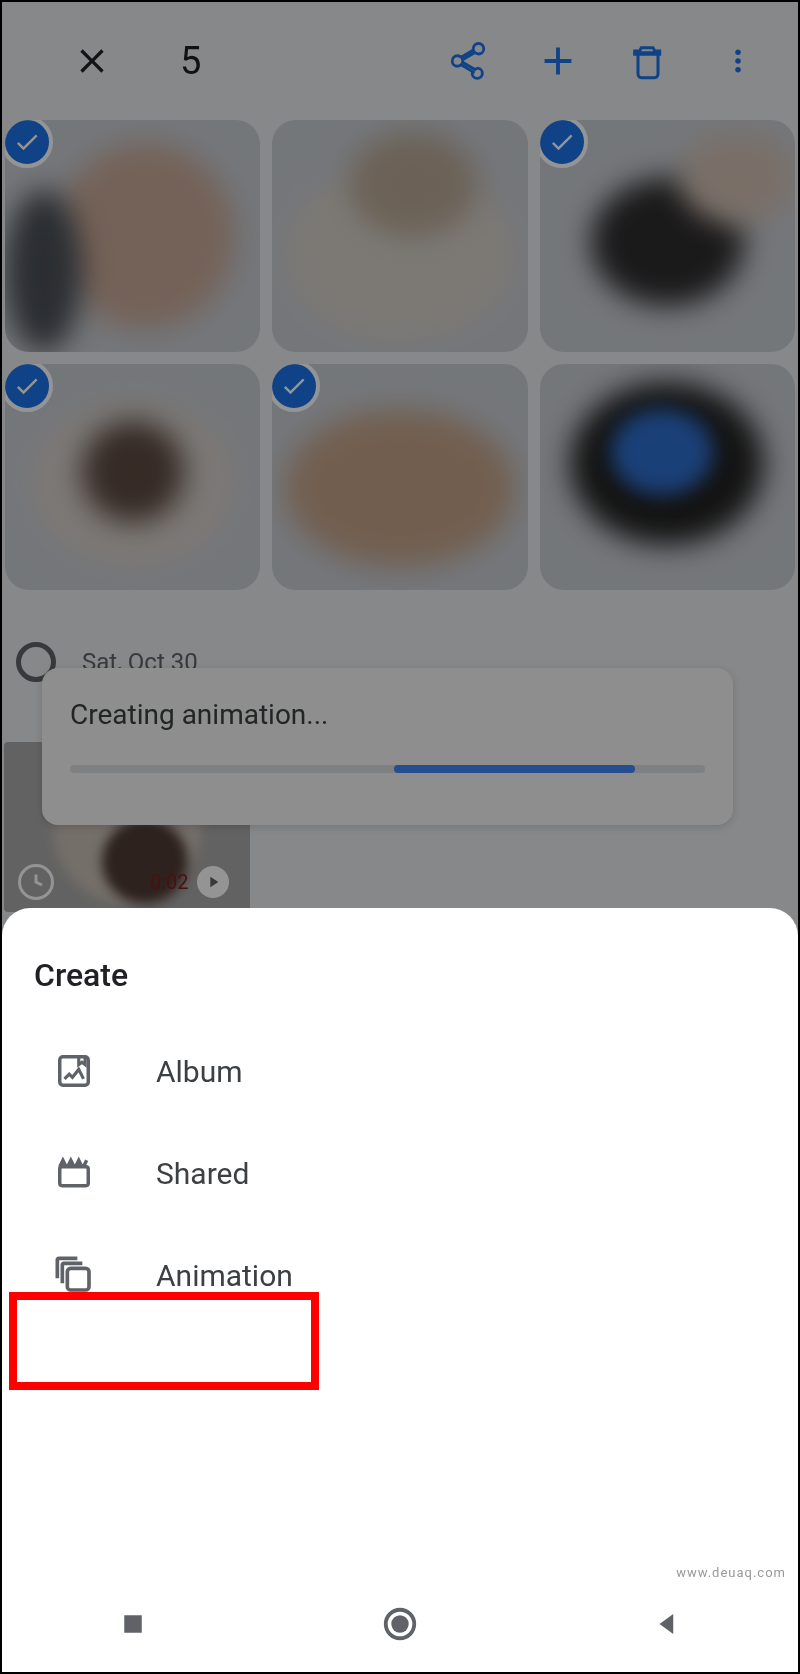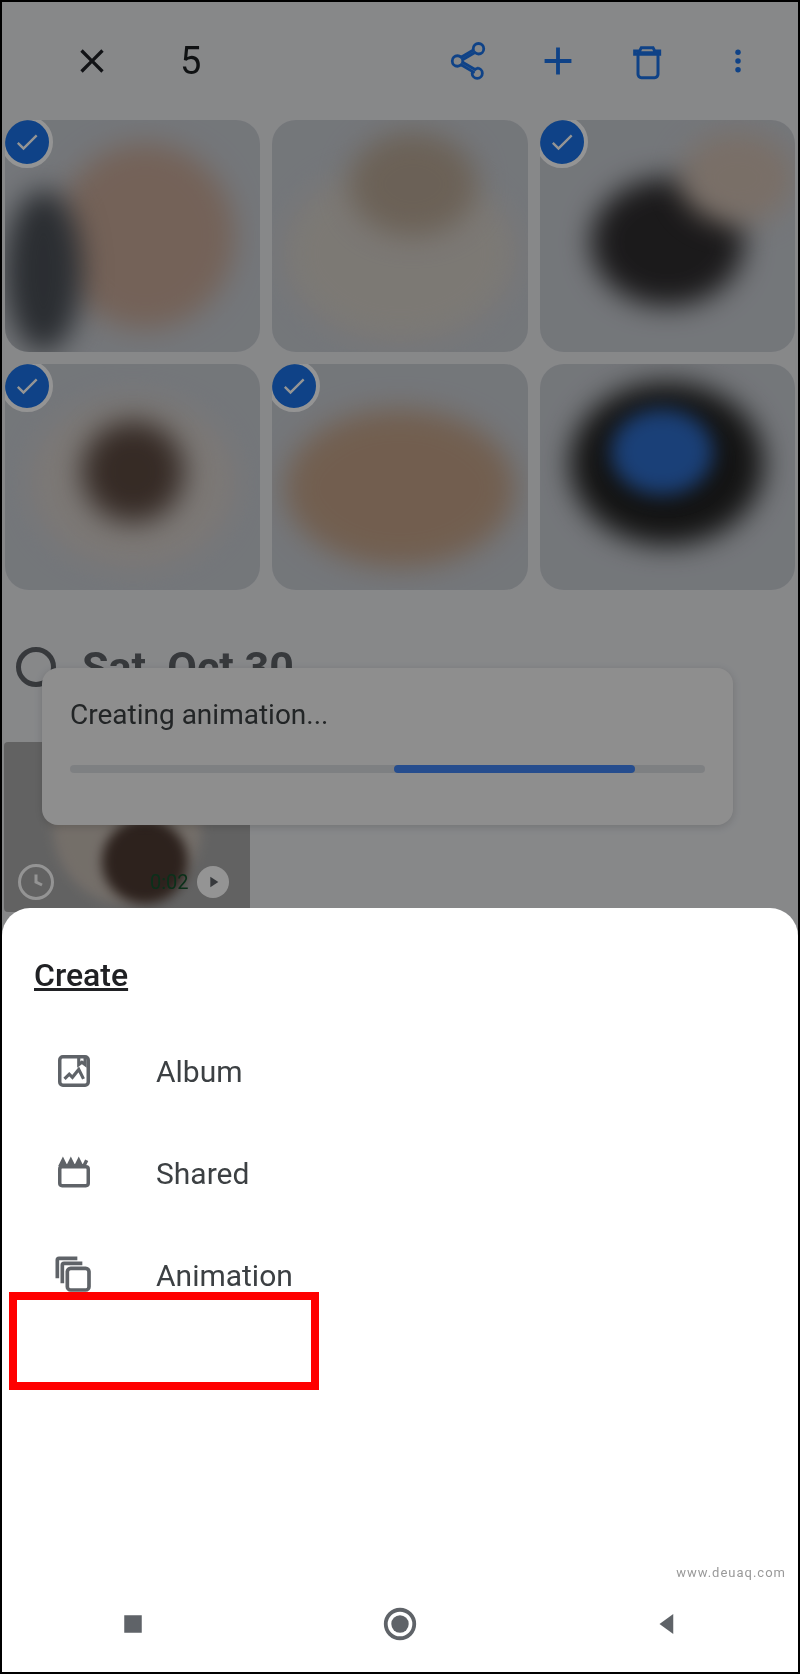--- a/index.html
+++ b/index.html
@@ -24,21 +24,21 @@
   .vidctrl { position:absolute; left:14px; bottom:12px; display:flex; align-items:center; gap:8px; }
 
   .toast { position:absolute; left:40px; right:65px; top:666px; background:#f5f5f5; border-radius:16px; padding:30px 28px 52px; box-shadow:0 2px 8px rgba(0,0,0,0.15);}
   .toast-text{ font-size:28px; color:#3c4043; }
   .pbar { margin-top:34px; height:8px; background:#dadce0; position:relative; border-radius:4px;}
   .pbar .ind { position:absolute; left:51%; width:38%; top:0; bottom:0; background:#4285f4; border-radius:4px;}
 
   .dimmer { position:absolute; inset:0; background:rgba(0,0,0,0.42);}
 
   .sheet { position:absolute; left:0; right:0; top:906px; bottom:0; background:#fff; border-radius:28px 28px 0 0; padding:48px 0 0 0; }
-  .sheet-title { font-size:32px; color:#202124; padding:0 32px 26px; font-weight:500;text-decoration:underline;}
+  .sheet-title { font-size:32px; color:#202124; padding:0 32px 26px; font-weight:500;}
   .item { display:flex; align-items:center; height:102px; padding:0 52px; gap:62px; }
   .item .lbl { font-size:30px; color:#3c4043; }
   .ic { width:40px; height:40px; display:flex; align-items:center; justify-content:center; color:#5f6368;}
 
   .highlight { position:absolute; border:8px solid #ff0000; }
 
   .navbar { position:absolute; left:0; right:0; bottom:0; height:92px; background:#fff; display:flex; align-items:center; justify-content:space-around;}
 
   .watermark{position:absolute;right:12px;bottom:92px;font-size:13px;color:#999;letter-spacing:1px;}
 </style>
@@ -120,33 +120,33 @@
         </span>
     </div>
     <div class="thumb sq">
       <div class="blob" style="left:12%;top:8%;width:76%;height:72%;background:#222;"></div>
       <div class="blob" style="left:28%;top:20%;width:40%;height:38%;background:#2e6fcf;filter:blur(10px);"></div>
     </div>
   </div>
 
   <div class="section">
     <div class="circle"></div>
-    <span style="font-size:43px;color:#5f6368;font-weight:bold;">Sat, Oct 30</span>
+    <span style="font-size:24px;color:#5f6368;">Sat, Oct 30</span>
   </div>
 
   <div class="vid">
     <div class="blob" style="left:20%;top:5%;width:60%;height:90%;background:#c9bfb6;filter:blur(6px);"></div>
     <div class="blob" style="left:40%;top:45%;width:35%;height:50%;background:#4e3b33;filter:blur(6px);"></div>
     <div class="vidctrl">
       <svg width="36" height="36" viewBox="0 0 24 24">
           <circle cx="12" cy="12" r="11" fill="none" stroke="#fff" stroke-width="2"></circle>
           <path d="M12 7v5l4 2" stroke="#fff" stroke-width="2" fill="none"></path>
         </svg>
       <span style="visibility:hidden;width:80px;"></span>
-      <span style="color:#14532d;font-size:20px;">0:02</span>
+      <span style="color:#7f1d1d;font-size:20px;">0:02</span>
       <svg width="32" height="32" viewBox="0 0 24 24">
           <circle cx="12" cy="12" r="12" fill="#fff"></circle>
           <path d="M10 8l6 4-6 4z" fill="#5f6368"></path>
         </svg>
     </div>
   </div>
 
   <div class="toast">
     <div class="toast-text">Creating animation...</div>
     <div class="pbar">

